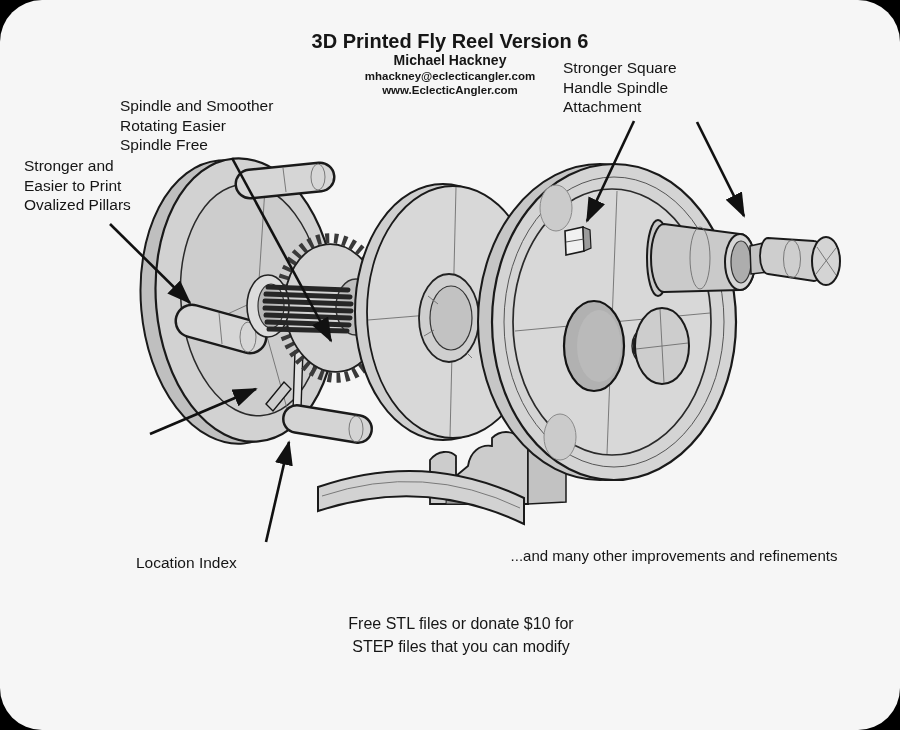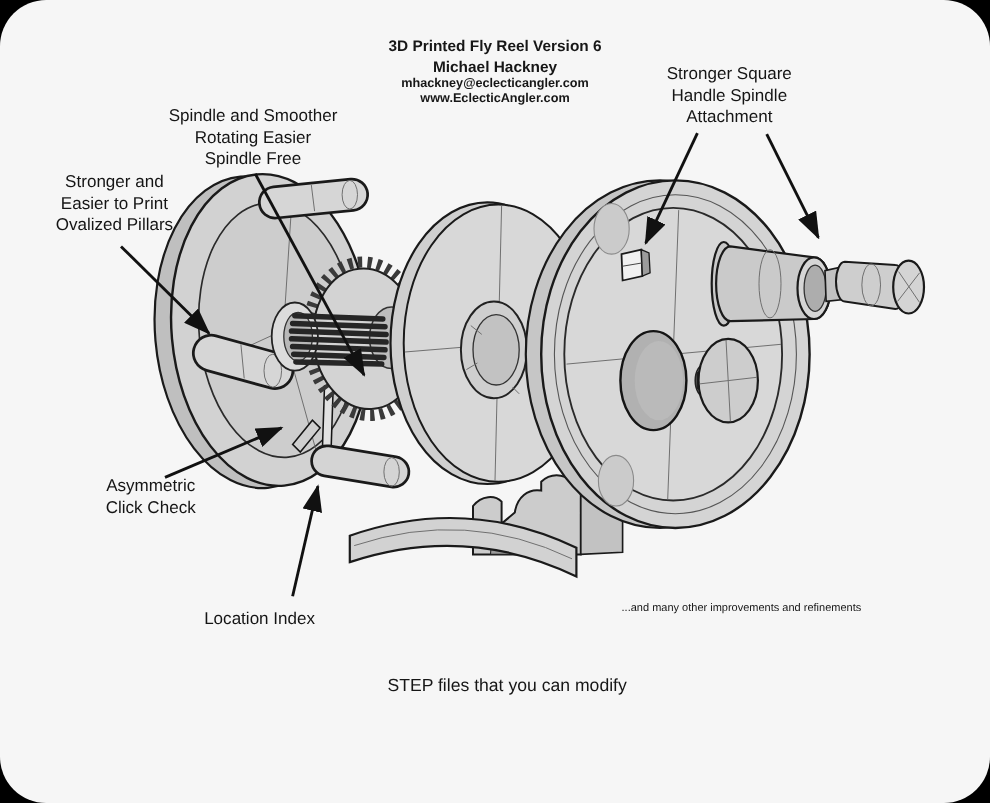--- a/index.html
+++ b/index.html
@@ -1,25 +1,25 @@
 <!DOCTYPE html>
 <html><head>
 <meta charset="utf-8">
 <style>
   html,body{margin:0;padding:0;background:#000;}
   .page{position:relative;width:900px;height:730px;background:#f6f6f6;border-radius:42px;overflow:hidden;
         font-family:"Liberation Sans",sans-serif;color:#161616;}
-  .label{position:absolute;text-align:center;font-size:15.5px;line-height:19.5px;color:#151515;}
+  .label{position:absolute;text-align:left;font-size:15.5px;line-height:19.5px;color:#151515;}
   .label span{display:block;}
   .title-block{position:absolute;left:280px;top:31px;width:340px;text-align:center;}
-  .tb-title{font-size:14px;font-weight:600;line-height:21px;}
+  .tb-title{font-size:20px;font-weight:600;line-height:21px;}
   .tb-author{font-size:14px;font-weight:600;line-height:17px;}
   .tb-email{font-size:11.5px;font-weight:700;line-height:14px;text-align:center;}
   .tb-site{font-size:11.5px;font-weight:700;line-height:14px;}
-  .note-improve{position:absolute;left:454px;top:547px;width:440px;text-align:center;font-size:10px;}
+  .note-improve{position:absolute;left:454px;top:547px;width:440px;text-align:center;font-size:15px;}
   .note-files{position:absolute;left:301px;top:613px;width:320px;text-align:center;font-size:16px;line-height:22.5px;}
   svg{position:absolute;left:0;top:0;}
   .thin{stroke:#6e6e6e;stroke-width:0.9;fill:none;}
 </style>
 </head>
 <body>
 
 <div class="page">
 
   <svg width="900" height="730" viewBox="0 0 900 730">
@@ -174,28 +174,25 @@
     <span>Easier to Print</span>
     <span>Ovalized Pillars</span>
   </div>
 
   <div class="label" style="left:563px;top:58px;width:200px;">
     <span>Stronger Square</span>
     <span>Handle Spindle</span>
     <span>Attachment</span>
   </div>
 
-  <div class="label" style="left:57px;top:432px;width:160px;">
-    <span>Asymmetric</span>
-    <span>Click Check</span>
-  </div>
 
   <div class="label" style="left:136px;top:553px;width:200px;">
     <span>Location Index</span>
   </div>
 
   <div class="note-improve">...and many other improvements and refinements</div>
 
   <div class="note-files">
+    <span style="display:block;">Free STL files or donate $10 for</span>
     <span style="display:block;">STEP files that you can modify</span>
   </div>
 
 </div>
 
 </body></html>

